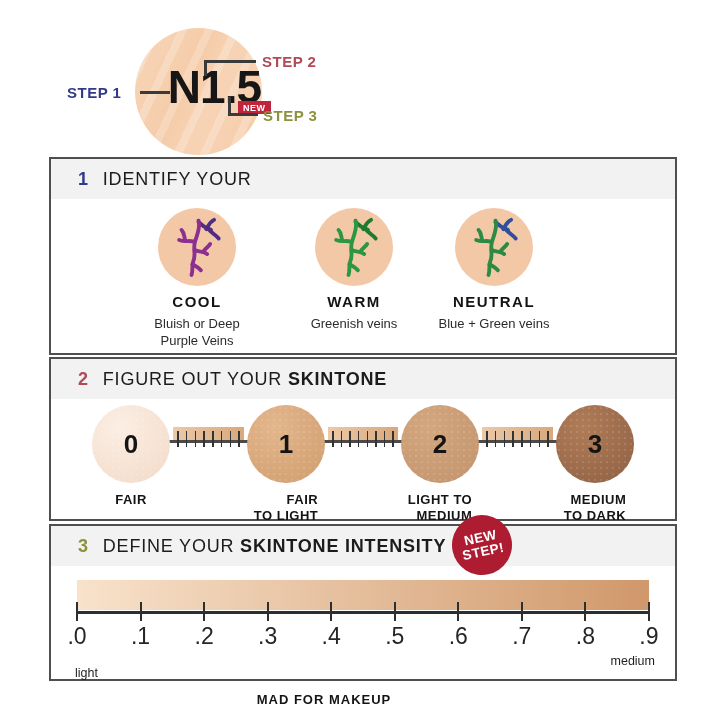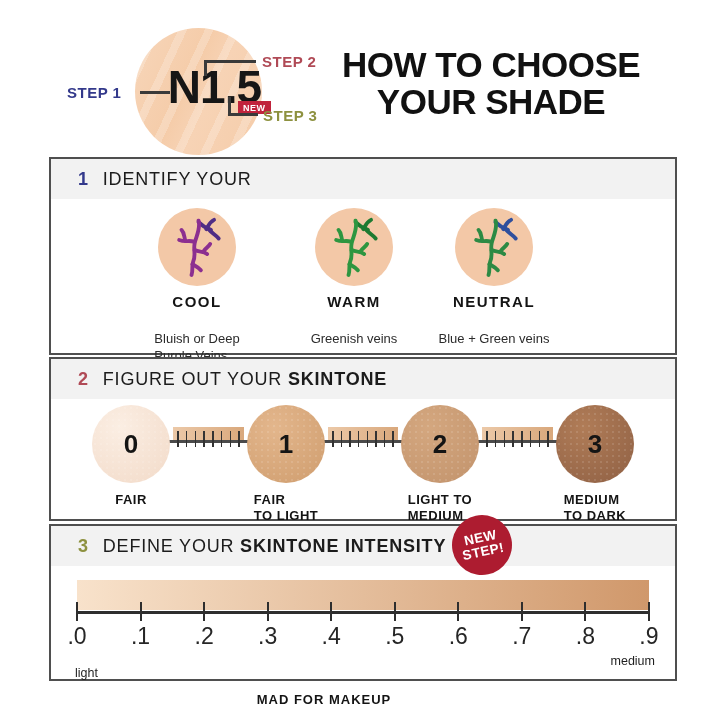--- a/index.html
+++ b/index.html
@@ -41,34 +41,34 @@
 
   
   .undertone { position:absolute; width:160px; display:flex; flex-direction:column; align-items:center; top:49px; }
   .ut-0 { left:66px; } .ut-1 { left:223px; } .ut-2 { left:363px; }
   .vein-circle { width:78px; height:78px; border-radius:50%; background:var(--bg,#f3c8a7);
     display:flex; align-items:center; justify-content:center; }
   .vein-svg path { fill:none; stroke-width:5; stroke-linecap:round; stroke-linejoin:round; }
   .vein-svg path.p { stroke:var(--vp,#555); }
   .vein-svg path.s { stroke:var(--vs,#555); }
   .ut-name { margin-top:7px; font-size:15px; font-weight:700; letter-spacing:1.5px; color:#141414; }
-  .ut-desc { margin-top:21px; font-size:13px; line-height:1.3; color:#2b2b2b; text-align:left; }
+  .ut-desc { margin-top:6px; font-size:13px; line-height:1.3; color:#2b2b2b; text-align:center; }
 
   
   .skintone { position:absolute; width:130px; top:46px; display:flex; flex-direction:column; align-items:center; }
   .sk-0 { left:15px; } .sk-1 { left:170px; } .sk-2 { left:324px; } .sk-3 { left:479px; }
   .skin-circle { position:relative; width:78px; height:78px; border-radius:50%;
     background:radial-gradient(circle at 35% 28%, var(--cl,#eee), var(--cd,#ccc));
     display:flex; align-items:center; justify-content:center; }
   .skin-circle::after { content:""; position:absolute; inset:0; border-radius:50%;
     background-image:radial-gradient(rgba(255,255,255,0.35) 0.8px, transparent 1.4px);
     background-size:6px 6px; opacity:0.35; }
   .skin-num { font-size:26px; font-weight:700; color:#141414; position:relative; z-index:1; }
   .skin-label { margin-top:9px; font-size:13px; font-weight:700; letter-spacing:0.5px; line-height:1.2;
-    text-align:left; color:#141414; }
+    text-align:right; color:#141414; }
   .ruler-gap { position:absolute; top:68px; height:24px; }
   .rg-1 { left:119px; width:77px; } .rg-2 { left:274px; width:76px; } .rg-3 { left:428px; width:77px; }
   .rg-band { position:absolute; left:3px; right:3px; top:0; height:14px;
     background:linear-gradient(to right, #ecc9a8, #d9a87c); }
   .rg-line { position:absolute; left:-7px; right:-7px; top:13px; height:2.5px; background:#4a4a4a; }
   .rg-ticks { position:absolute; left:7px; right:7px; top:4px; height:16px; display:flex; justify-content:space-between; }
   .rg-tick { width:1.5px; height:16px; background:#333; }
 
   
   .newstep-badge { position:absolute; left:452px; top:515px; width:60px; height:60px; border-radius:50%;
@@ -101,24 +101,20 @@
   <div class="conn conn-s1"></div>
 
   <div class="step-label step2" style="color: rgb(176, 74, 86);">STEP 2</div>
   <div class="conn conn-s2h"></div>
   <div class="conn conn-s2v"></div>
 
   <div class="step-label step3" style="color: rgb(141, 145, 63);">STEP 3</div>
   <div class="conn conn-s3v"></div>
   <div class="conn conn-s3h"></div>
 
-  <div class="main-title">
-    <div>HOW TO CHOOSE</div>
-    <div>YOUR SHADE</div>
-  </div>
 
   <div class="sec-box sec1">
     <div class="sec-header">
       <span class="sec-num" style="color: rgb(51, 57, 139);">1</span>
       <span class="sec-title-reg">IDENTIFY YOUR </span>
     </div>
 
     <div class="undertone ut-0">
       <div class="vein-circle" style="--bg: #f3c8a7; --vp: #8c2f90; --vs: #4f2d85;">
         <svg class="vein-svg" width="62" height="62" viewBox="0 0 80 80">

